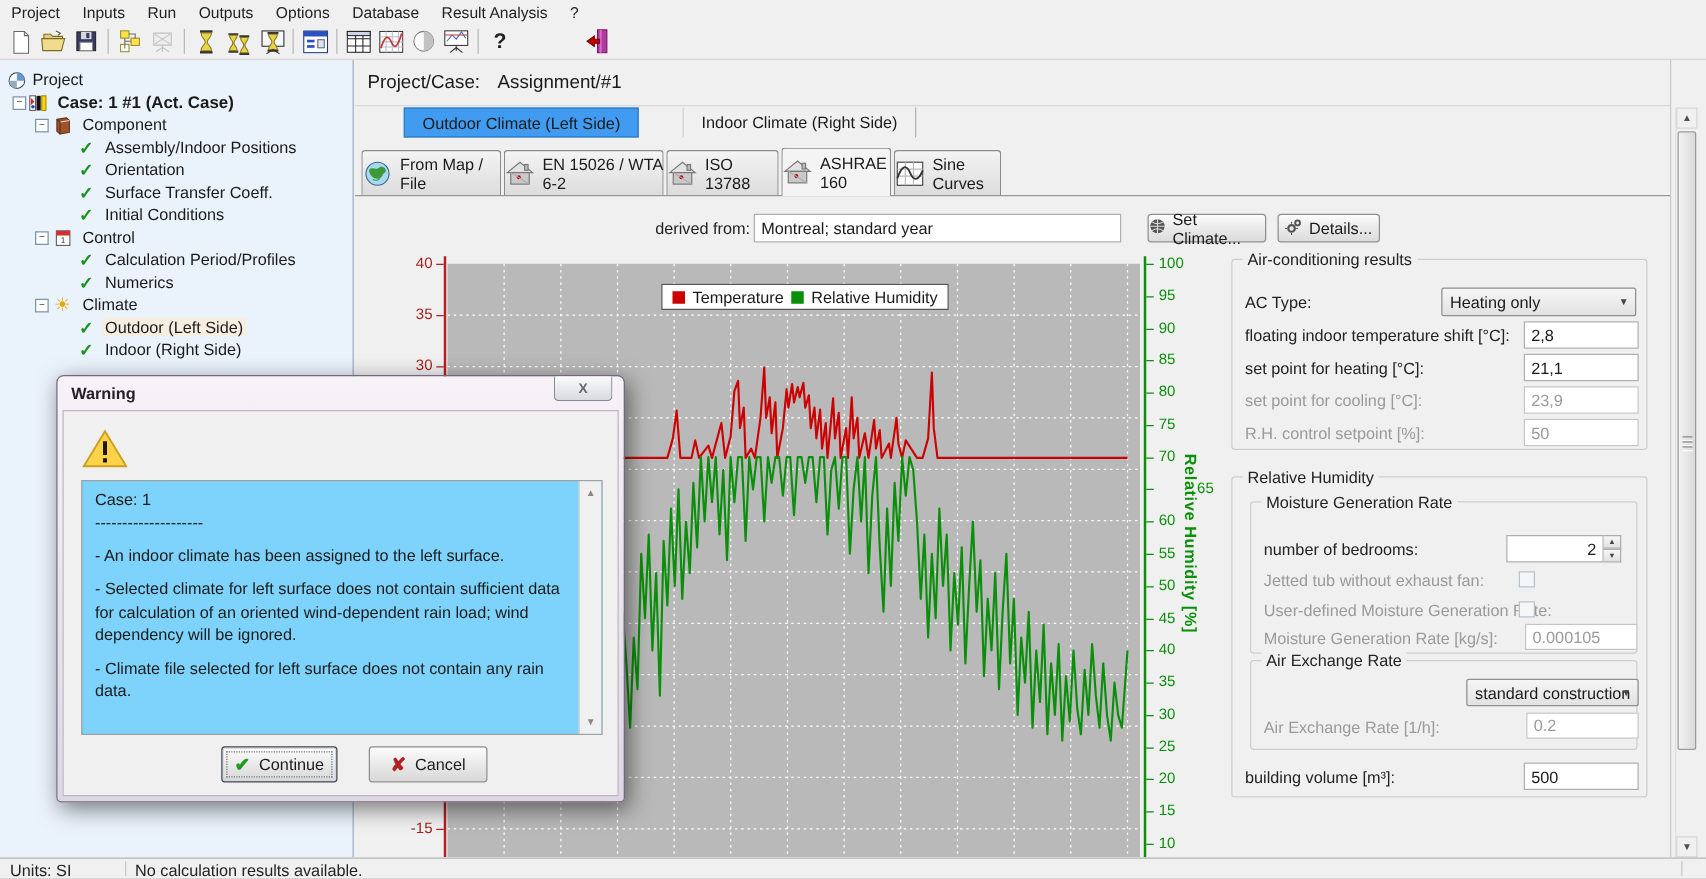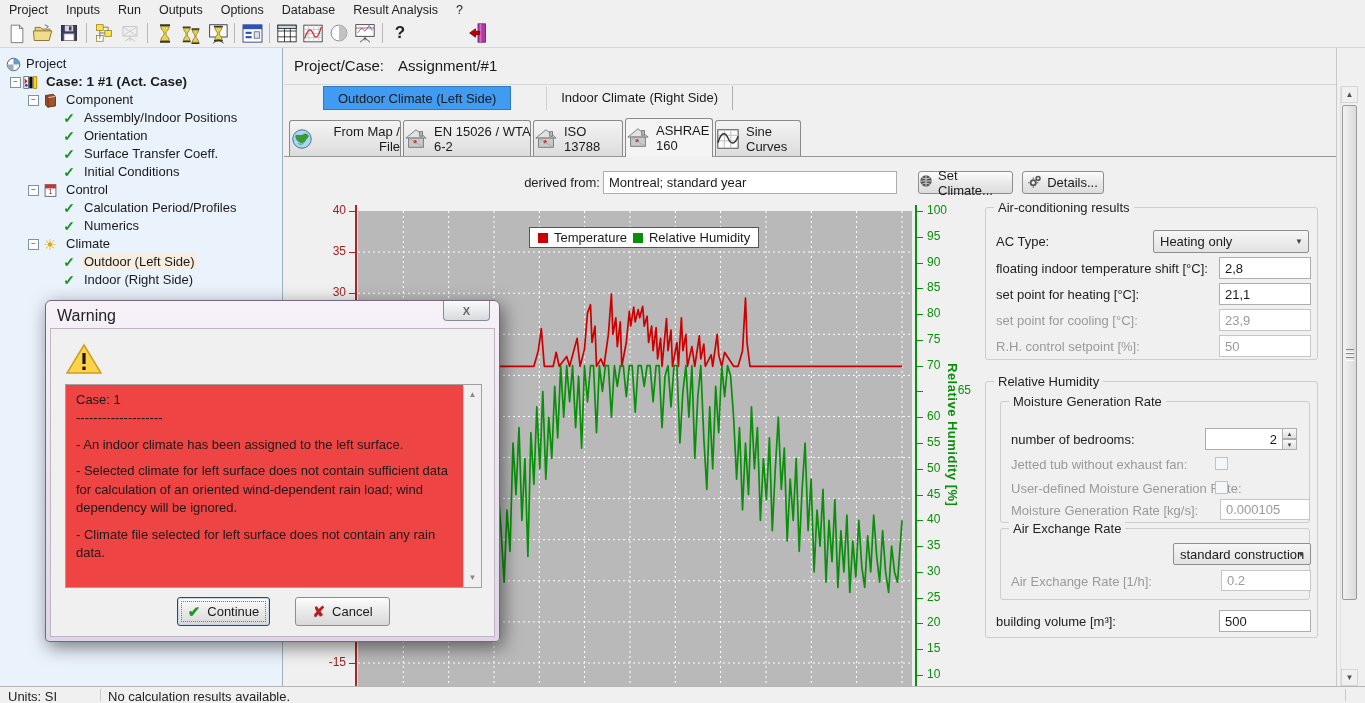--- a/index.html
+++ b/index.html
@@ -75,26 +75,26 @@
   .vs-thumb{position:absolute;left:1px;width:15px;background:linear-gradient(90deg,#f2f2f2,#dadada);
             border:1px solid #9a9a9a;border-radius:2px;box-sizing:border-box;}
   .vs-grip{position:absolute;left:3px;width:8px;border-top:1px solid #888;border-bottom:1px solid #fff;height:2px;}
   
   .statusbar{position:absolute;left:0;bottom:0;width:100%;height:17px;background:#f0f0f0;border-top:1px solid #b5b5b5;font-size:12px;box-sizing:border-box;}
   .statusbar .sep{position:absolute;top:2px;bottom:2px;width:1px;background:#c8c8c8;}
   
   .dialog{position:absolute;left:45px;top:300px;width:453px;height:340px;z-index:10;
           background:linear-gradient(#f7f2f8,#ded6e6);border:1px solid #76687c;border-radius:6px 6px 4px 4px;
           box-shadow:3px 5px 18px rgba(0,0,0,.5);}
-  .dlg-title{position:absolute;left:11px;top:6px;font-size:16px;color:#222;}
+  .dlg-title{position:absolute;left:11px;top:6px;font-size:13px;color:#222;font-weight:bold;}
   .dlg-close{position:absolute;right:9px;top:0px;width:45px;height:19px;border:1px solid #8a8a94;border-top:none;
              border-radius:0 0 4px 4px;background:linear-gradient(#fbfbfc,#d8dade);display:flex;align-items:center;
              justify-content:center;font-size:11px;font-weight:bold;color:#666;}
   .dlg-body{position:absolute;left:4px;top:27px;right:4px;bottom:4px;background:#f0f0f0;border:1px solid #bfb4c2;box-sizing:border-box;}
-  .dlg-text{position:absolute;left:14px;top:55px;width:417px;height:204px;background:#ef4444;border:1px solid #a0a0a0;
+  .dlg-text{position:absolute;left:14px;top:55px;width:417px;height:204px;background:#7dd3fc;border:1px solid #a0a0a0;
             box-sizing:border-box;font-size:13px;line-height:1.42;}
   .dlg-text .inner{position:absolute;left:0;top:0;right:17px;bottom:0;padding:6px 4px 6px 10px;overflow:hidden;}
   .dlg-scroll{position:absolute;right:0;top:0;bottom:0;width:17px;background:#f0f0f0;border-left:1px solid #d0d0d0;}
   .dlg-scroll span{position:absolute;left:0;width:100%;text-align:center;font-size:8px;color:#888;}
   .dlg-btn{position:absolute;height:29px;display:flex;align-items:center;justify-content:center;gap:7px;
            background:linear-gradient(#fdfdfd,#ebebeb 45%,#d8d8d8);border:1px solid #8e8e8e;border-radius:3px;
            font-size:13px;box-sizing:border-box;}
   .dlg-btn.default{border:1px solid #444;box-shadow:0 0 0 1px #c8d8e8 inset;}
   .dlg-btn .focus-rect{position:absolute;left:3px;top:3px;right:3px;bottom:3px;border:1px dotted #777;}
   .mark-green{color:#1f9a1f;font-weight:bold;font-size:15px;}
@@ -336,21 +336,21 @@
 
   <div class="main">
     <div class="pc-header">
       <div class="txt"><span>Project/Case:</span><span class="val">Assignment/#1</span></div>
     </div>
     <div class="main-tabs">
         <div class="mtab sel">Outdoor Climate (Left Side)</div>
         <div class="mtab unsel">Indoor Climate (Right Side)</div>
       </div>
     <div class="subtabs">
-        <div class="stab" style="width: 112px; text-align: right;">
+        <div class="stab" style="width: 112px;">
           <span style="display: flex;">
             <svg width="24" height="24" viewBox="0 0 26 26">
               <circle cx="13" cy="13" r="10" fill="#a8d8f0" stroke="#3a6a8a"></circle>
               <path d="M6 9c3-2 5 1 8-1 2-2 5-1 6 1 1 3-2 3-3 6-1 2-4 3-6 2-3-1-6-5-5-8z" fill="#3a9a3a"></path>
               <path d="M9 18c2 1 5 1 6-1" stroke="#3a9a3a" fill="none"></path>
             </svg>
           </span>
           <span>From Map / File</span>
         </div>
         <div class="stab" style="width: 128px;">

